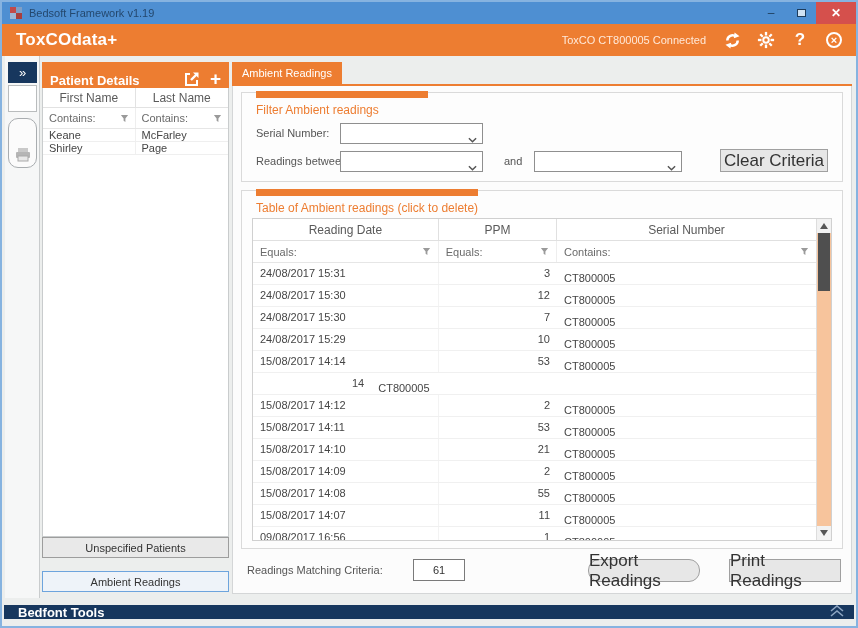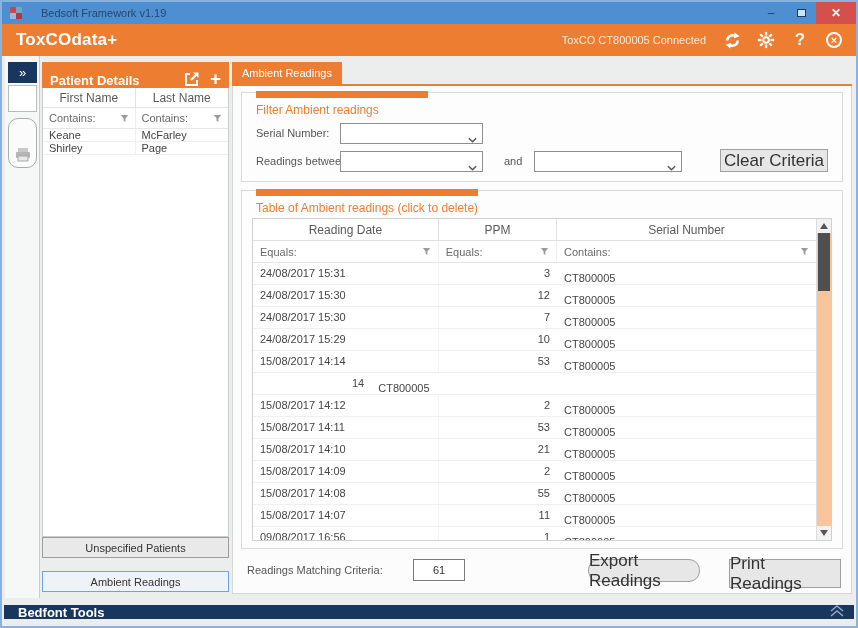--- a/index.html
+++ b/index.html
@@ -5,21 +5,21 @@
   * { margin:0; padding:0; box-sizing:border-box; }
   html,body { width:858px; height:628px; font-family:"Liberation Sans", sans-serif; background:#dfe9f2; }
   .window { position:relative; width:858px; height:628px; border:2px solid #86b3e0; background:#eceeed; overflow:hidden; }
 
   
   .titlebar { position:absolute; top:0; left:0; right:0; height:22px; background:#4e8fd2; display:flex; align-items:center; }
   .app-icon { width:12px; height:12px; margin-left:8px; display:grid; grid-template-columns:6px 6px; grid-template-rows:6px 6px; }
   .app-icon i { display:block; }
   .app-icon i:nth-child(1){background:#c24a4a;} .app-icon i:nth-child(2){background:#7f9fc6;}
   .app-icon i:nth-child(3){background:#9db7d8;} .app-icon i:nth-child(4){background:#a83e3e;}
-  .win-title { margin-left:19px; font-size:11px; color:#24486e; }
+  .win-title { margin-left:7px; font-size:11px; color:#24486e; }
   .win-controls { margin-left:auto; display:flex; height:22px; }
   .win-btn { width:30px; height:22px; display:flex; align-items:center; justify-content:center; color:#1d3c5c; font-size:12px; }
   .win-btn.max span { display:block; width:9px; height:8px; border:1px solid #1d3c5c; background:#cfe2f3; }
   .win-btn.close { width:40px; background:#d5504c; color:#fff; font-weight:bold; font-size:12px; }
 
   
   .appheader { position:absolute; top:22px; left:0; right:0; height:32px; background:#ED7D31; display:flex; align-items:center; }
   .brand { color:#fff; font-size:17px; font-weight:bold; margin-left:14px; letter-spacing:.2px; }
   .conn-status { margin-left:auto; color:#ffe9d9; font-size:11px; }
   .hdr-icons { display:flex; align-items:center; gap:14px; margin:0 12px 0 16px; }
@@ -94,21 +94,21 @@
 
   .vscroll { flex:0 0 15px; background:#f2f2f2; border-left:1px solid #ddd; display:flex; flex-direction:column; position:relative; }
   .sarrow { flex:0 0 14px; display:flex; align-items:center; justify-content:center; }
   .strack { flex:1 1 auto; background:#f7c49c; position:relative; }
   .sthumb { position:absolute; top:0; left:1px; right:1px; height:58px; background:#4f4f4f; }
 
   .rp-footer { position:absolute; left:8px; right:8px; bottom:10px; height:24px; }
   .match-label { position:absolute; left:6px; top:5px; font-size:11px; color:#555; }
   .match-input { position:absolute; left:172px; top:0; width:52px; height:22px; border:1px solid #7a7a7a; text-align:center; font-size:11px; font-family:"Liberation Sans",sans-serif; color:#333; background:#fff; }
   .b-export { left:347px; top:0; width:112px; height:23px;border-radius:11px; }
-  .b-print { right:2px; top:0; width:112px; height:29px; }
+  .b-print { right:2px; top:0; width:112px; height:23px; }
   .b-clear { right:14px; top:56px; width:108px; height:23px; }
 
   
   .bottombar { position:absolute; left:2px; right:2px; bottom:7px; height:14px; background:#17375e; display:flex; align-items:center; }
   .bb-title { color:#fff; font-size:13px; font-weight:bold; margin-left:14px; }
   .bb-chev { margin-left:auto; margin-right:10px; }
   .funnel svg, .sarrow svg { display:block; }
 </style>
 </head>
 <body>

